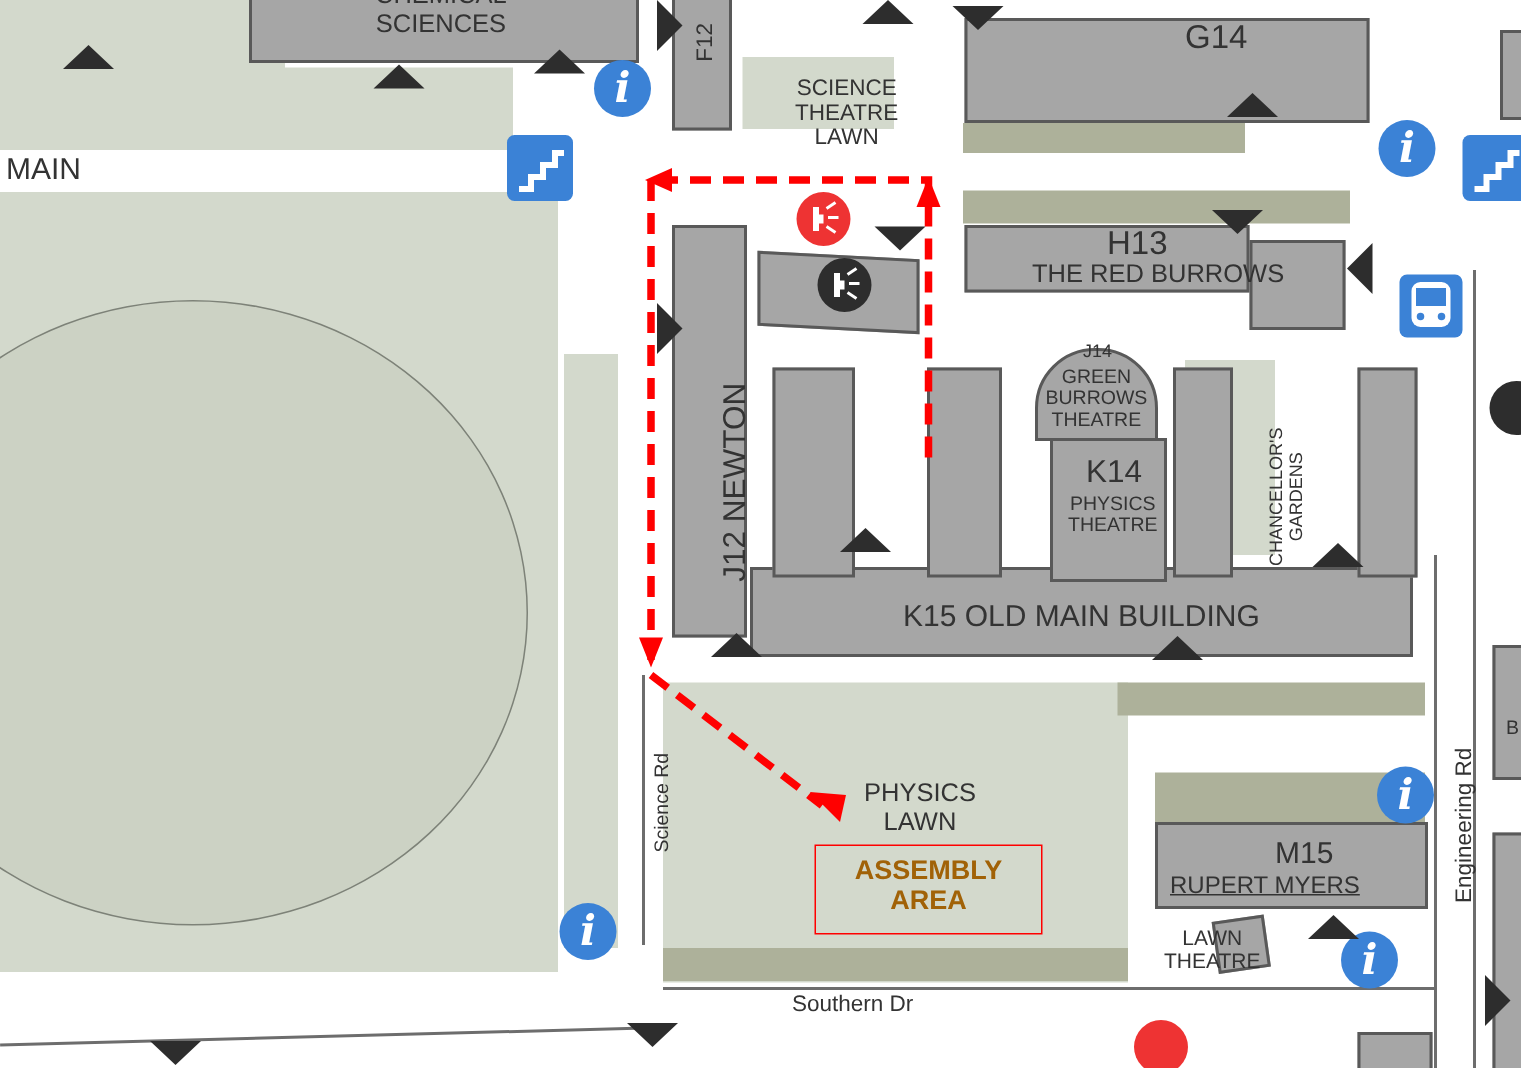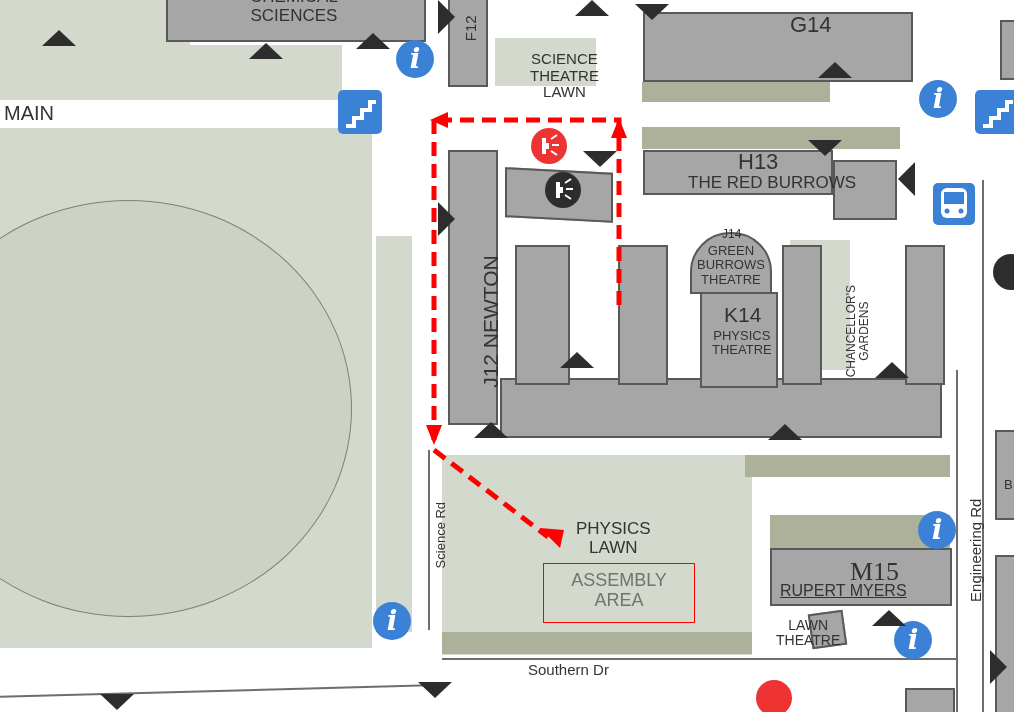--- a/index.html
+++ b/index.html
@@ -80,26 +80,27 @@
   <div class="label" style="left:424px;top:310px;font-size:21px;transform:rotate(-90deg);">J12 NEWTON</div>
   <div class="label" style="left:722px;top:228px;font-size:12px;">J14</div>
   <div class="label" style="left:697px;top:244px;font-size:13px;white-space:pre;">GREEN
 BURROWS
 THEATRE</div>
   <div class="label" style="left:724px;top:303px;font-size:21px;">K14</div>
   <div class="label" style="left:712px;top:329px;font-size:13px;white-space:pre;">PHYSICS
 THEATRE</div>
   <div class="label" style="left:812px;top:318px;font-size:12px;white-space:pre;transform:rotate(-90deg);">CHANCELLOR'S
 GARDENS</div>
+  <div class="label" style="left:602px;top:400px;font-size:20px;">K15 OLD MAIN BUILDING</div>
   <div class="label" style="left:576px;top:520px;font-size:17px;white-space:pre;">PHYSICS
 LAWN</div>
   <div class="abs" style="left:543px;top:563px;width:152px;height:60px;border:1px solid #ff0000;box-sizing:border-box;"></div>
-  <div class="label" style="left:558px;top:571px;width:122px;font-size:18px;font-weight:normal;color:#737373;white-space:pre;">ASSEMBLY
+  <div class="label" style="left:558px;top:571px;width:122px;font-size:18px;font-weight:bold;color:#a16207;white-space:pre;">ASSEMBLY
 AREA</div>
-  <div class="label" style="left:850px;top:558px;font-size:26px;font-family:Liberation Serif, serif;">M15</div>
+  <div class="label" style="left:850px;top:558px;font-size:20px;">M15</div>
   <div class="label" style="left:780px;top:582px;font-size:16px;text-decoration:underline;">RUPERT MYERS</div>
   <div class="label" style="left:776px;top:618px;font-size:14px;white-space:pre;">LAWN
 THEATRE</div>
   <div class="label" style="left:408px;top:528px;font-size:13px;transform:rotate(-90deg);">Science Rd</div>
   <div class="label" style="left:528px;top:662px;font-size:15px;">Southern Dr</div>
   <div class="label" style="left:925px;top:542px;font-size:15px;transform:rotate(-90deg);">Engineering Rd</div>
   <div class="label" style="left:1004px;top:478px;font-size:13px;">B</div>
 
   <svg class="abs" style="left:0;top:0;" width="1014" height="712">
     <g stroke="#ff0000" stroke-width="5" fill="none" stroke-dasharray="14,8">

